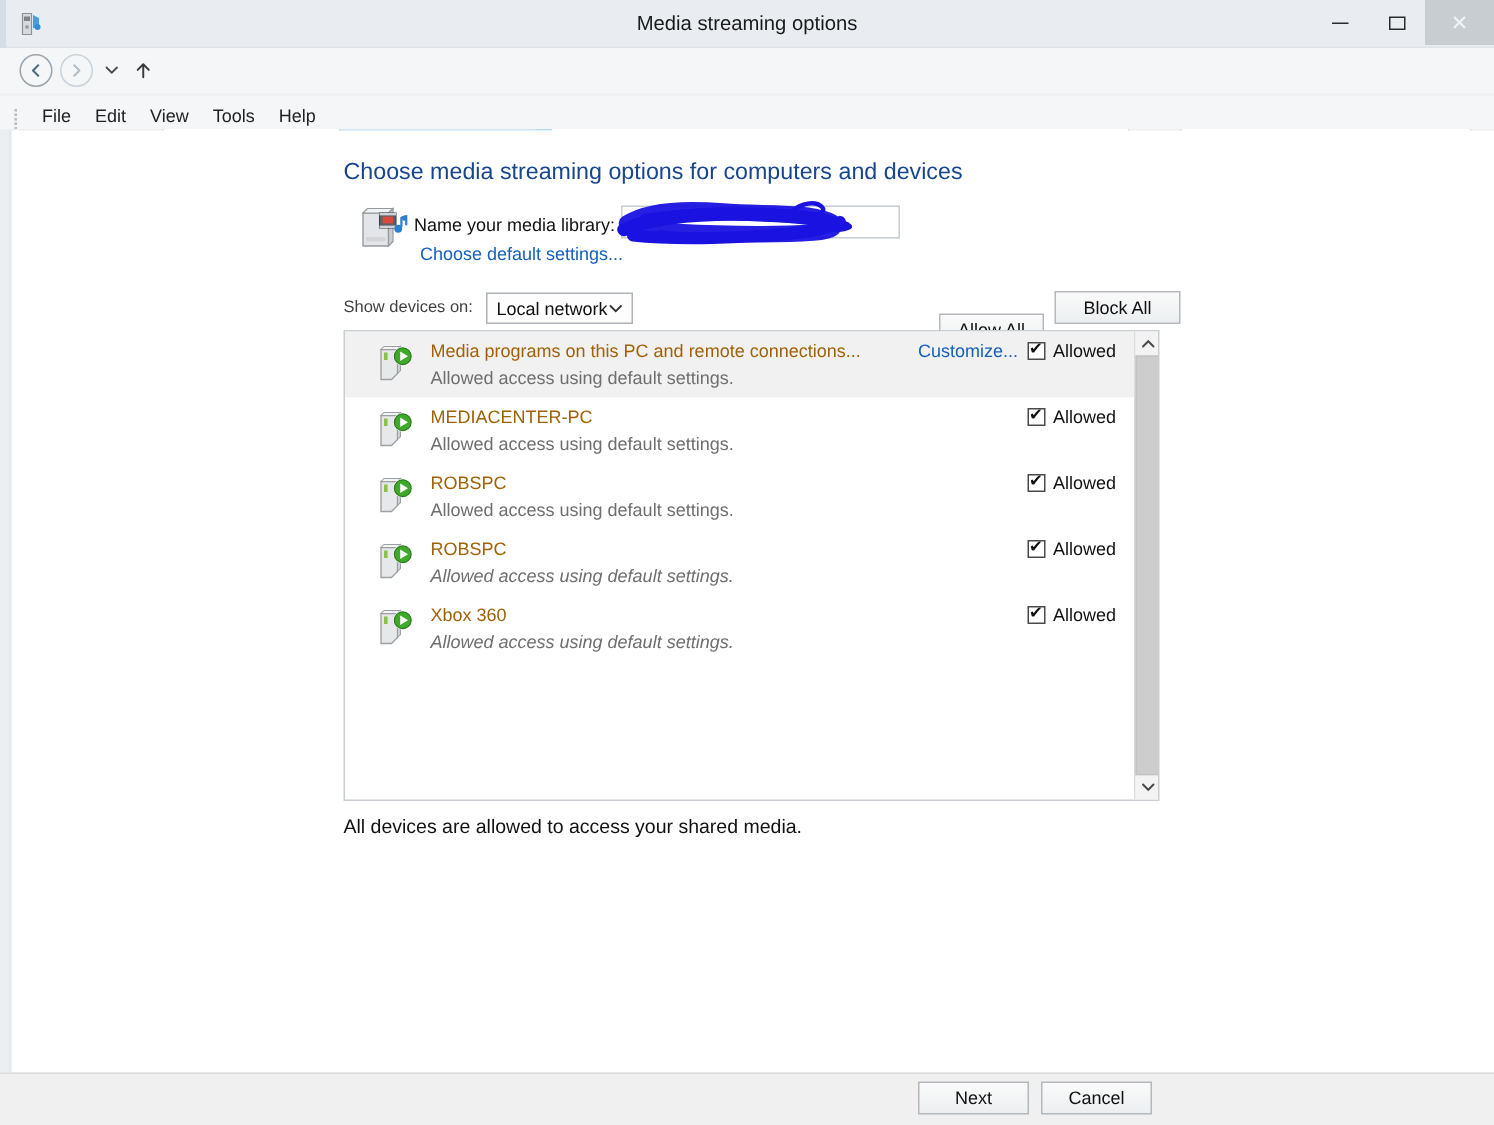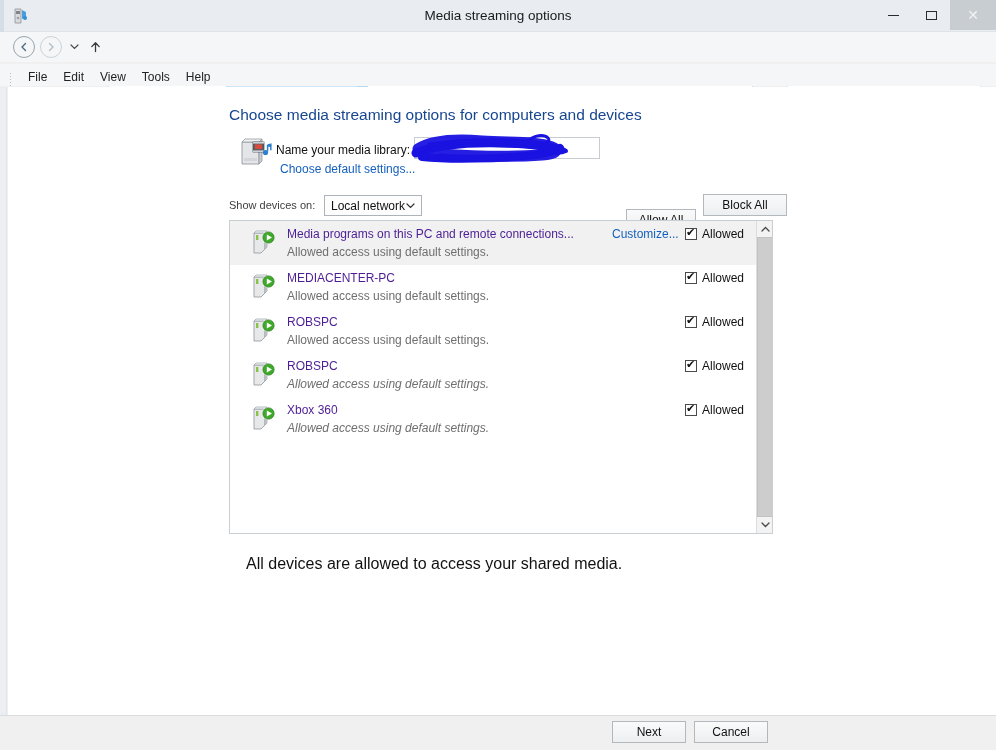--- a/index.html
+++ b/index.html
@@ -114,36 +114,36 @@
 
   
   .devlist {
     position:absolute; left:221px; top:133px; width:544px; height:314px;
     border:1px solid #c9ced3; background:#fff; overflow:hidden;
   }
   .devrows { position:absolute; left:0; top:0; width:527px; height:312px; }
   .devrow { position:relative; height:44px; padding:6px 0 0 0; }
   .devrow.selected { background:#f1f1f1; }
   .devrow .dicon { position:absolute; left:19px; top:6px; width:30px; height:30px; }
-  .devrow .dname { position:absolute; left:57px; top:6px; font-size:12px; color:#4c1d95; }
+  .devrow .dname { position:absolute; left:57px; top:6px; font-size:12px; color:#a16207; }
   .devrow .dsub { position:absolute; left:57px; top:24px; font-size:12px; color:#6f6f6f; }
   .devrow .dsub.ital { font-style:italic; }
   .devrow .dcustom { position:absolute; left:382px; top:6px; font-size:12px; color:#1560bd; }
   .devrow .dchk { position:absolute; left:455px; top:6px; display:flex; align-items:center; gap:5px; }
   .cbox { width:12px; height:12px; border:1px solid #4a4a4a; background:#fff; position:relative; }
   .cbox::after { content:"\2714"; position:absolute; left:0px; top:-3px; font-size:11px; color:#111; }
   .dchk .ctext { font-size:12px; color:#111; }
 
   .vscroll { position:absolute; right:0; top:0; width:16px; height:312px; background:#f3f3f3; border-left:1px solid #dcdcdc; }
   .vsbtn { width:16px; height:16px; display:flex; align-items:center; justify-content:center; font-size:9px; color:#4a4a4a; background:#f3f3f3; }
   .vsbtn.bot { position:absolute; bottom:0; left:0; }
   .vthumb { position:absolute; left:0; top:16px; width:16px; height:280px; background:#cdcdcd; border:1px solid #c2c2c2; }
 
   
-  .statusline { position:absolute; left:238px; top:456px; font-size:16px; color:#111;margin-top:12px; }
+  .statusline { position:absolute; left:221px; top:456px; font-size:13px; color:#111; }
   .linklist { position:absolute; left:221px; top:477px; display:flex; flex-direction:column; gap:2px; }
   .linklist a { font-size:12px; color:#1560bd; text-decoration:none; line-height:17px; }
 
   
   .buttonbar { position:absolute; left:0; top:715px; width:996px; height:35px; background:#f0f0f0; border-top:1px solid #dcdcdc; }
   .btn-next { position:absolute; left:612px; top:721px; width:74px; height:22px; }
   .btn-cancel { position:absolute; left:694px; top:721px; width:74px; height:22px; }
 </style>
 </head>
 <body>

